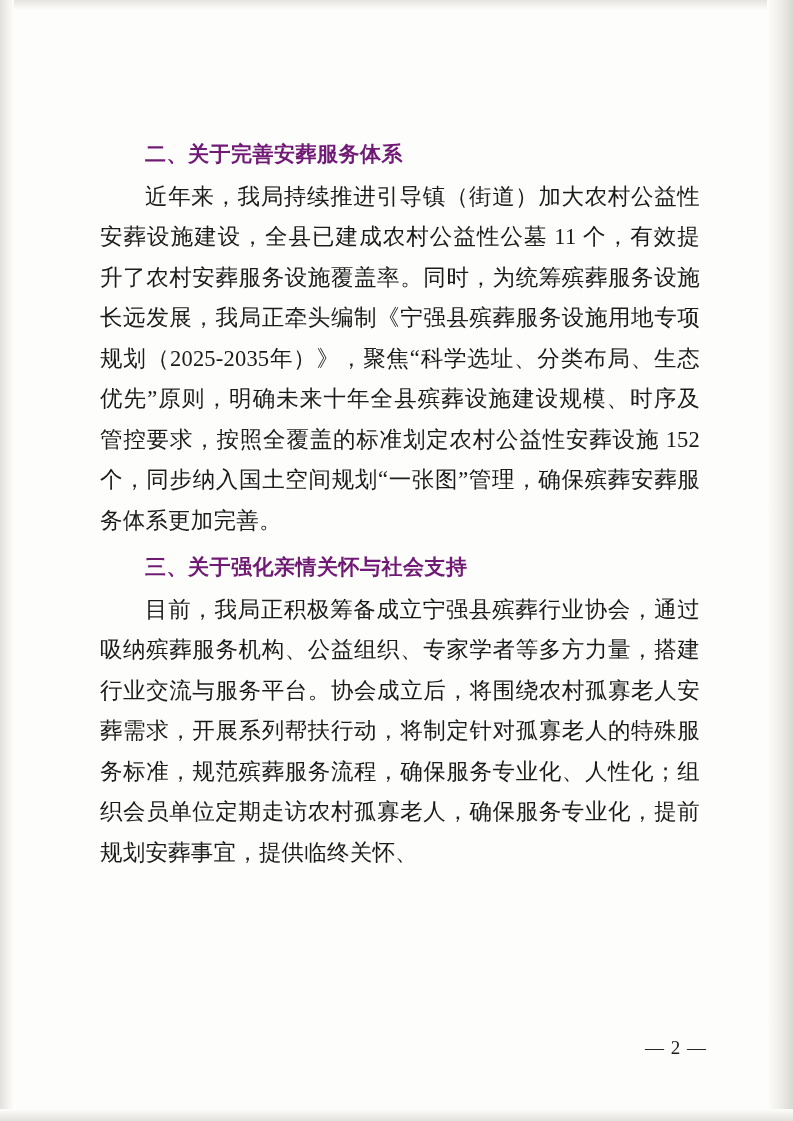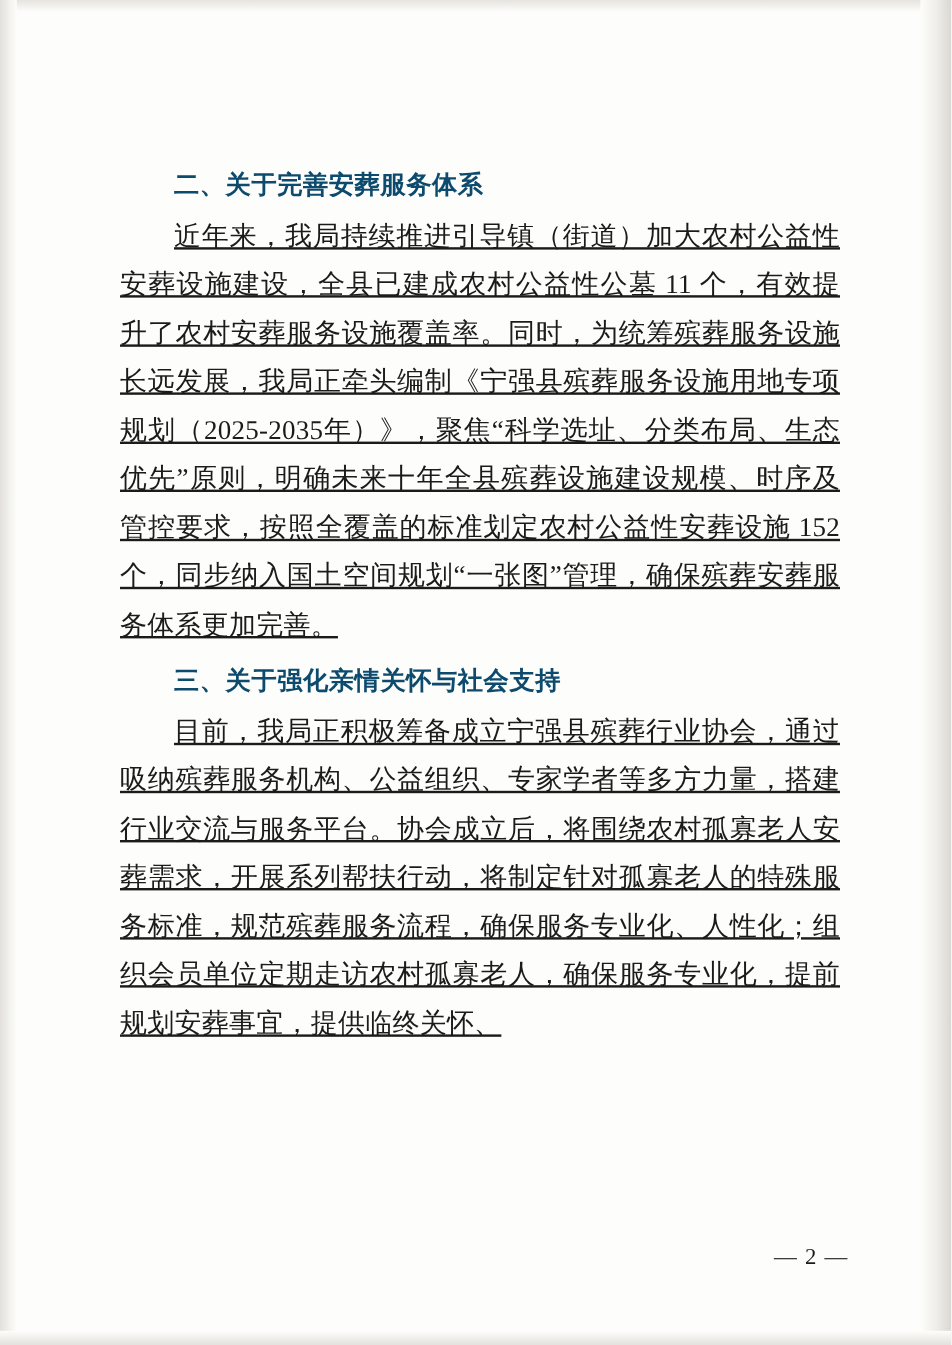--- a/index.html
+++ b/index.html
@@ -52,29 +52,28 @@
     margin: 0 0 2px 0;
     font-size: 22.5px;
     line-height: 40.5px;
     color: #1b1b1b;
     text-align: justify;
     text-justify: inter-ideograph;
     letter-spacing: 0.2px;
   }
   p.body-par.indent {
     text-indent: 45px;
-    text-decoration: underline;
   }
   h2.section-heading {
     margin: 6px 0 2px 0;
     font-family: "DejaVu Sans", "Liberation Sans", sans-serif;
     font-size: 21px;
     font-weight: bold;
     line-height: 40.5px;
-    color: #0c4a6e;
+    color: #701a75;
     text-indent: 45px;
     letter-spacing: 0.5px;
   }
   .page-number {
     position: absolute;
     right: 86px;
     bottom: 62px;
     font-size: 19px;
     color: #1b1b1b;
     letter-spacing: 1px;

